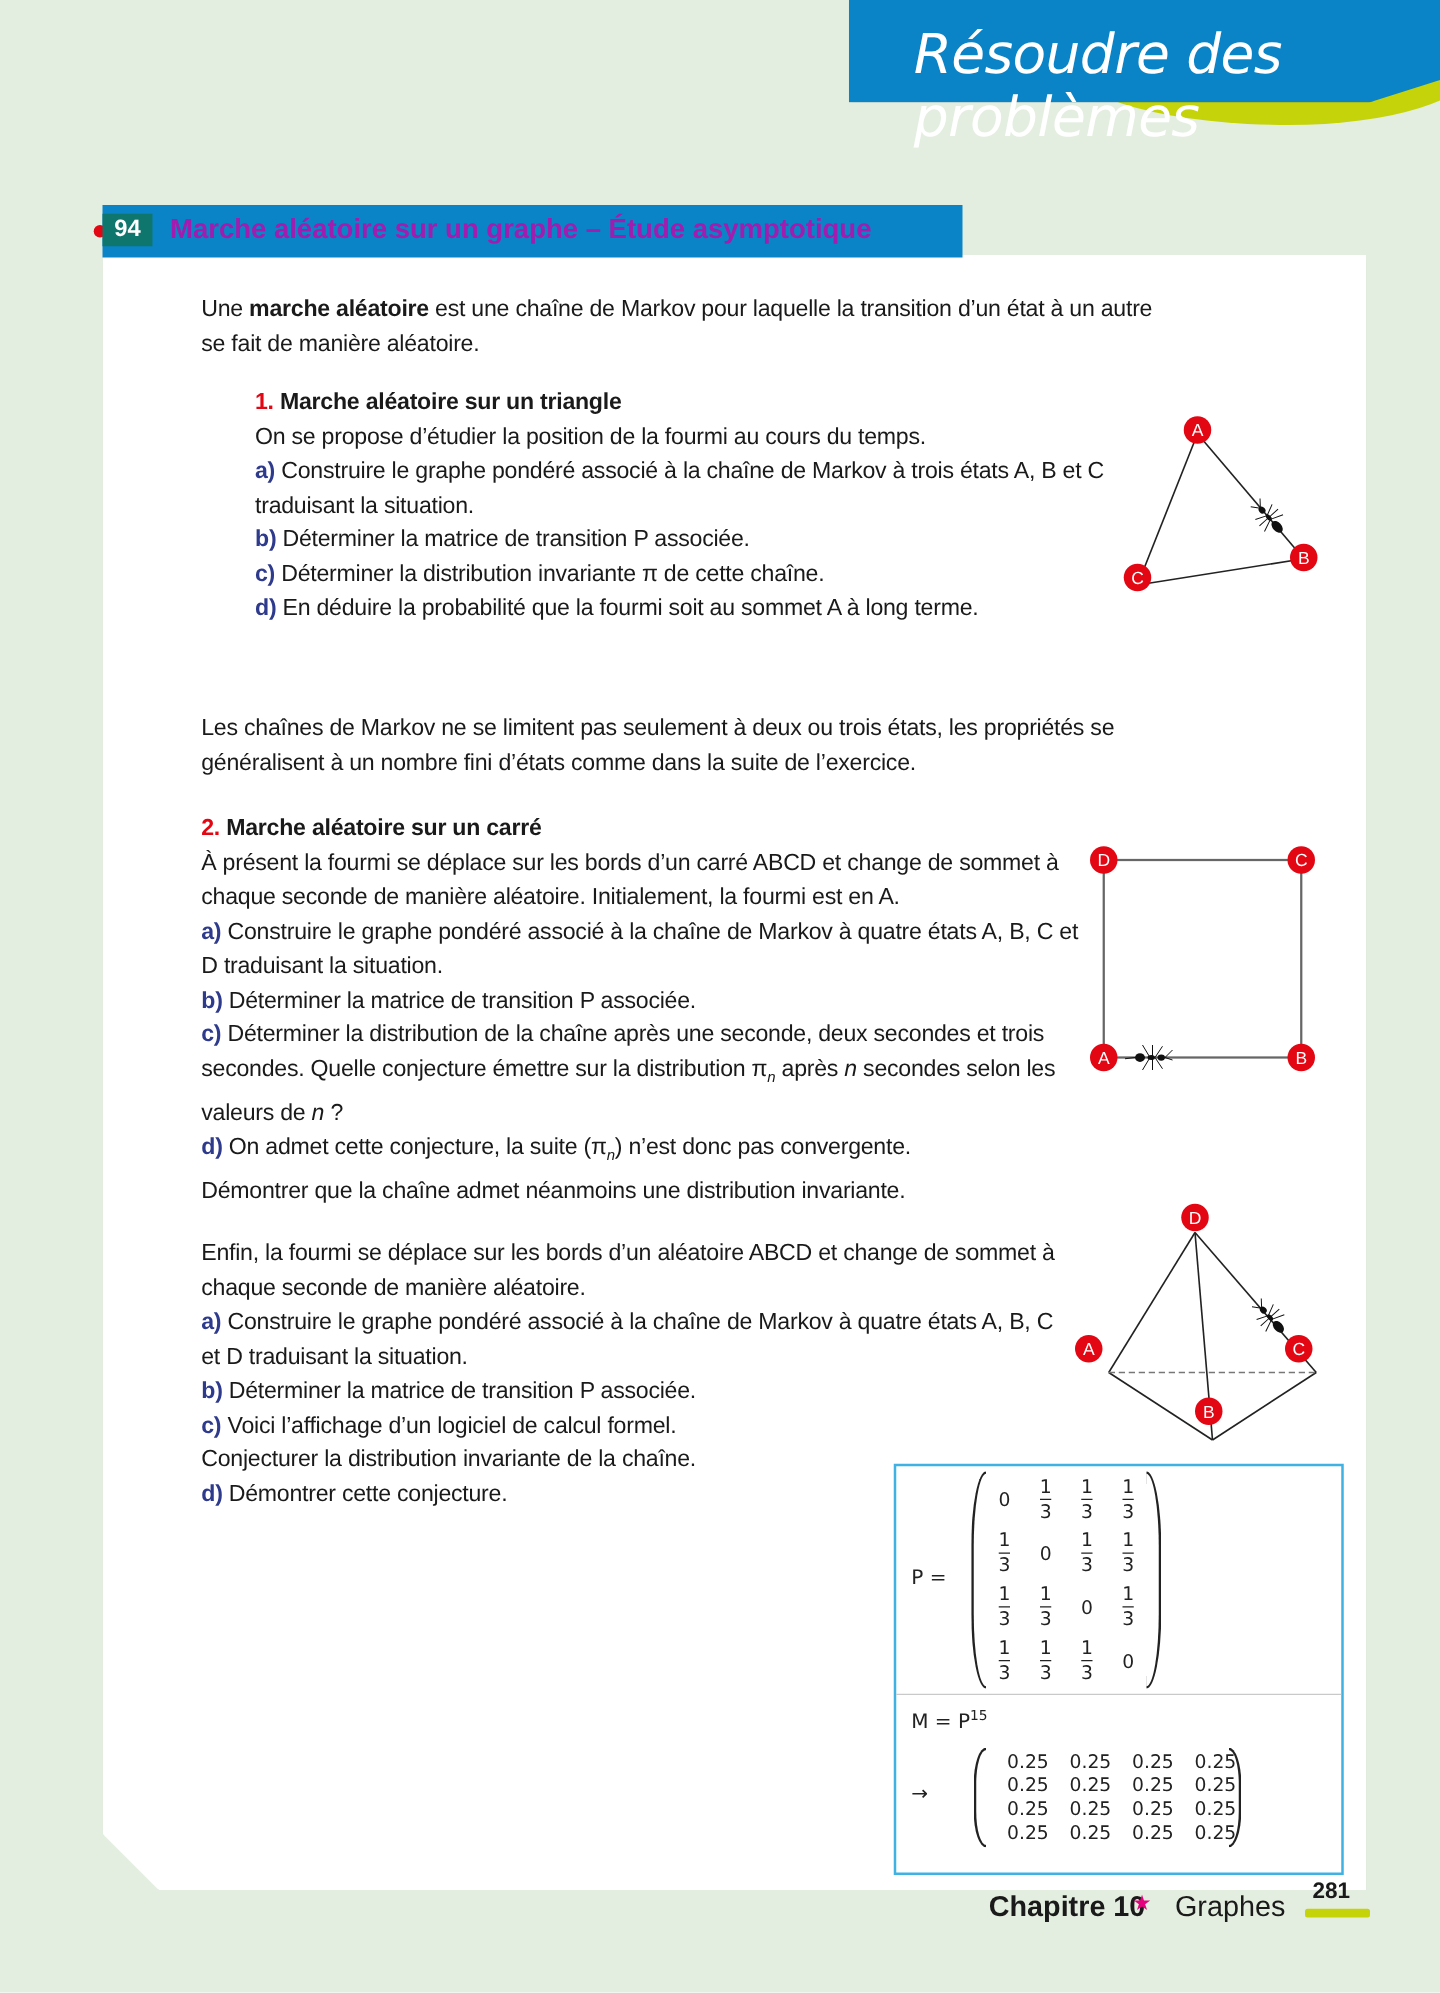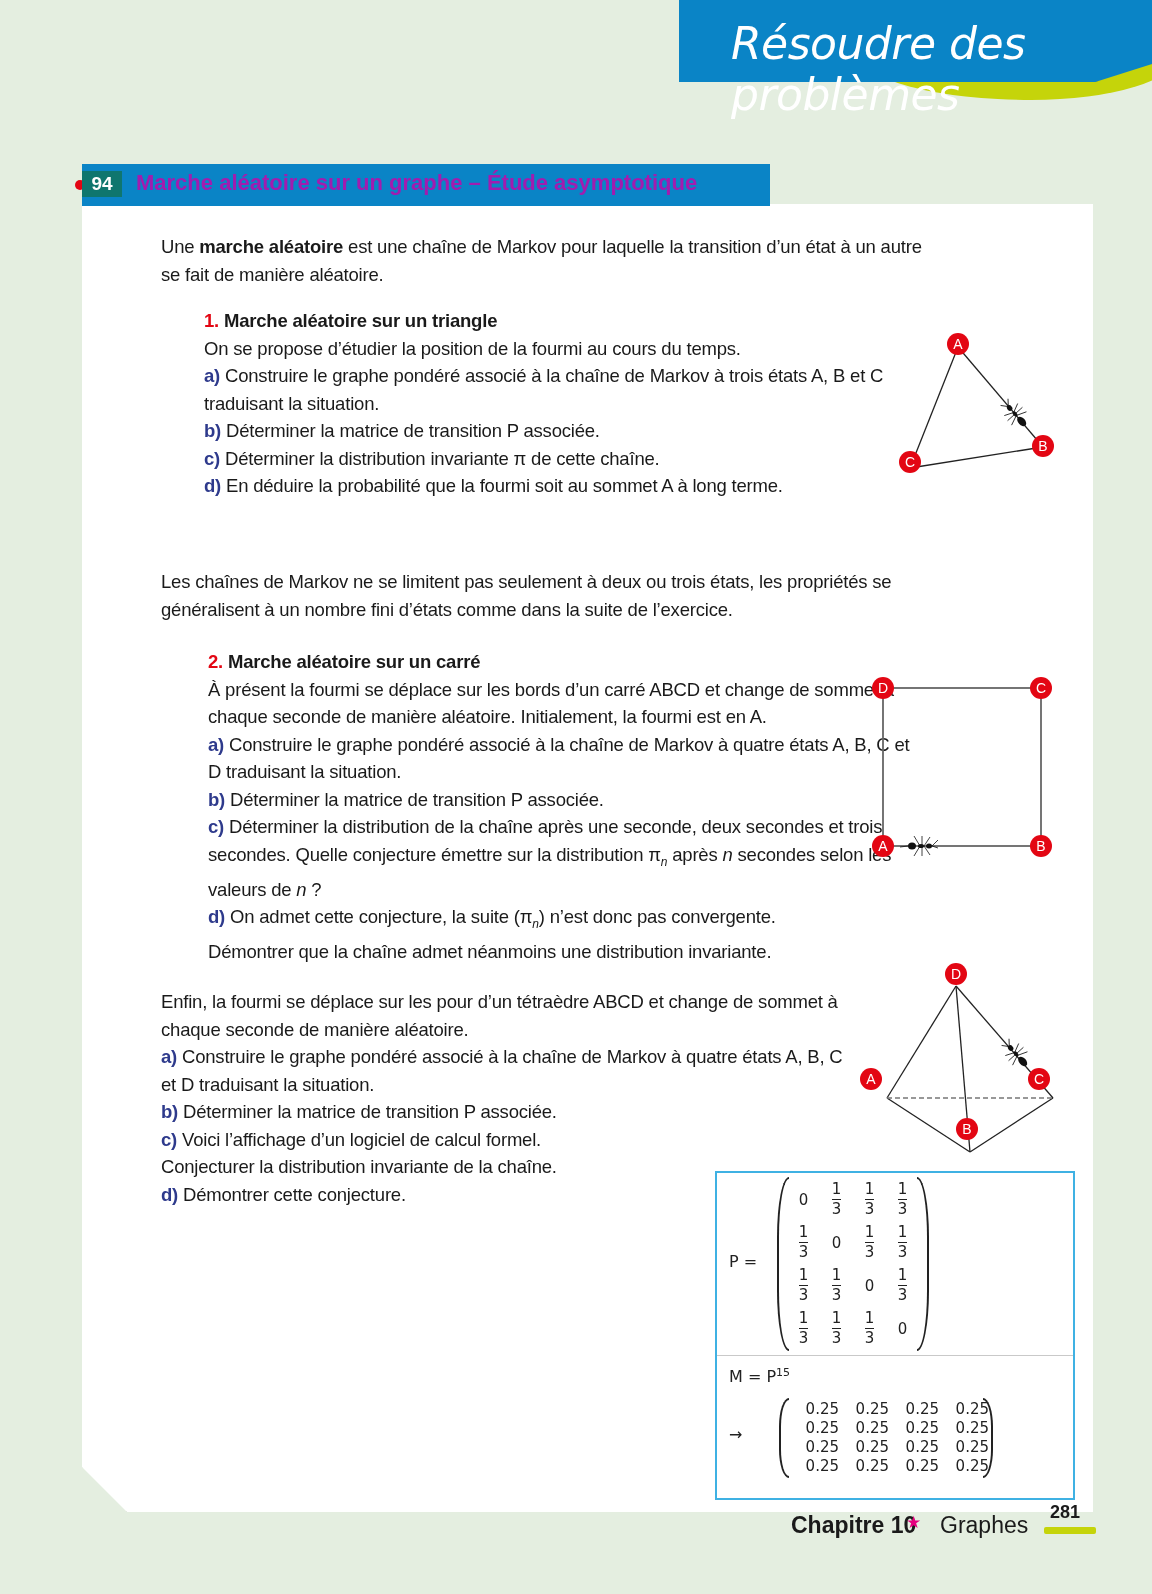--- a/index.html
+++ b/index.html
@@ -135,21 +135,21 @@
       <path d="M-2 0 L-6 -9 M0 0 L0 -10 M2 0 L6 -10 M-2 0 L-6 9 M0 0 L0 10 M2 0 L6 10 M-10 0 L-16 -5 M-10 0 L-16 5" stroke="#111" stroke-width="0.8" fill="none"></path>
     </g>
   </svg>
   <div class="node" style="left:52px; top:3px;">A</div>
   <div class="node" style="left:137px; top:105px;">B</div>
   <div class="node" style="left:4px; top:121px;">C</div>
 </div>
 
 <div class="text" style="top:568px; width:800px;">Les chaînes de Markov ne se limitent pas seulement à deux ou trois états, les propriétés se généralisent à un nombre fini d’états comme dans la suite de l’exercice.</div>
 
-<div class="text" style="top:648px; width:705px;margin-left:47px;">
+<div class="text" style="top:648px; width:705px;">
   <p><span class="sec-num">2.</span> <span class="b">Marche aléatoire sur un carré</span></p>
   <p>À présent la fourmi se déplace sur les bords d’un carré ABCD et change de sommet à chaque seconde de manière aléatoire. Initialement, la fourmi est en A.</p>
   <p><span class="q">a)</span> <span>Construire le graphe pondéré associé à la chaîne de Markov à quatre états A, B, C et D traduisant la situation.</span></p>
   <p><span class="q">b)</span> <span>Déterminer la matrice de transition P associée.</span></p>
   <p><span class="q">c)</span> <span>Déterminer la distribution de la chaîne après une seconde, deux secondes et trois secondes. Quelle conjecture émettre sur la distribution π</span><sub class="it">n</sub><span> après </span><span class="it">n</span><span> secondes selon les valeurs de </span><span class="it">n</span><span> ?</span></p>
   <p><span class="q">d)</span> <span>On admet cette conjecture, la suite (π</span><sub class="it">n</sub><span>) n’est donc pas convergente.</span></p>
   <p>Démontrer que la chaîne admet néanmoins une distribution invariante.</p>
 </div>
 
 <div class="figure" style="left:872px; top:676px; width:190px; height:185px;">
@@ -162,21 +162,21 @@
       <path d="M-4 0 L-10 -10 M-2 0 L-2 -10 M0 0 L6 -9 M-4 0 L-10 10 M-2 0 L-2 10 M0 0 L6 9 M8 0 L14 -6 M8 0 L14 2 M-16 0 L-24 1" stroke="#111" stroke-width="0.8" fill="none"></path>
     </g>
   </svg>
   <div class="node" style="left:0; top:1px;">D</div>
   <div class="node" style="left:158px; top:1px;">C</div>
   <div class="node" style="left:0; top:159px;">A</div>
   <div class="node" style="left:158px; top:159px;">B</div>
 </div>
 
 <div class="text" style="top:988px; width:690px;">
-  <p>Enfin, la fourmi se déplace sur les pour d’un tétraèdre ABCD et change de sommet à chaque seconde de manière aléatoire.</p>
+  <p>Enfin, la fourmi se déplace sur les bords d’un aléatoire ABCD et change de sommet à chaque seconde de manière aléatoire.</p>
   <p><span class="q">a)</span> <span>Construire le graphe pondéré associé à la chaîne de Markov à quatre états A, B, C et D traduisant la situation.</span></p>
   <p><span class="q">b)</span> <span>Déterminer la matrice de transition P associée.</span></p>
   <p><span class="q">c)</span> <span>Voici l’affichage d’un logiciel de calcul formel.</span></p>
   <p>Conjecturer la distribution invariante de la chaîne.</p>
   <p><span class="q">d)</span> <span>Démontrer cette conjecture.</span></p>
 </div>
 
 <div class="figure" style="left:870px; top:972px; width:200px; height:190px;">
   <svg width="200" height="190">
     <line x1="86" y1="14" x2="17" y2="126" stroke="#222" stroke-width="1.3"></line>

